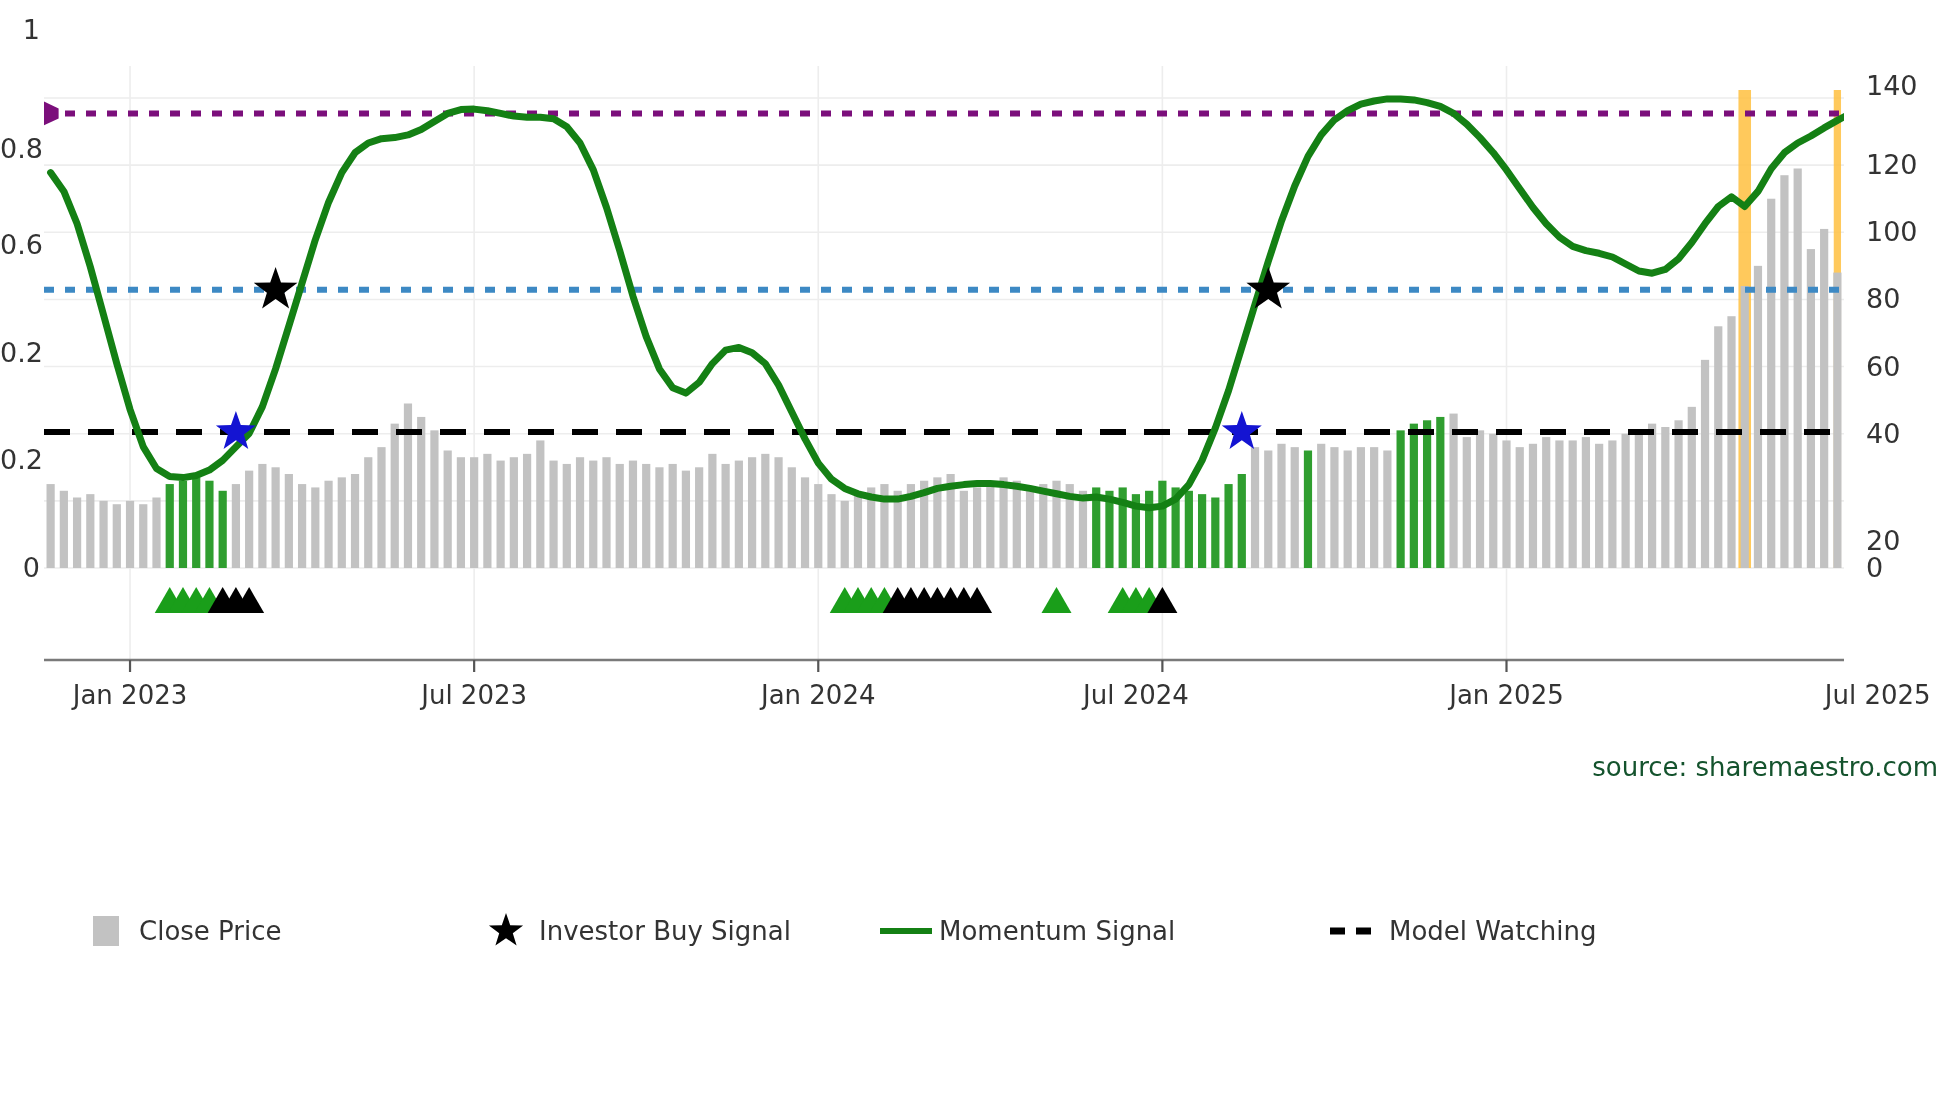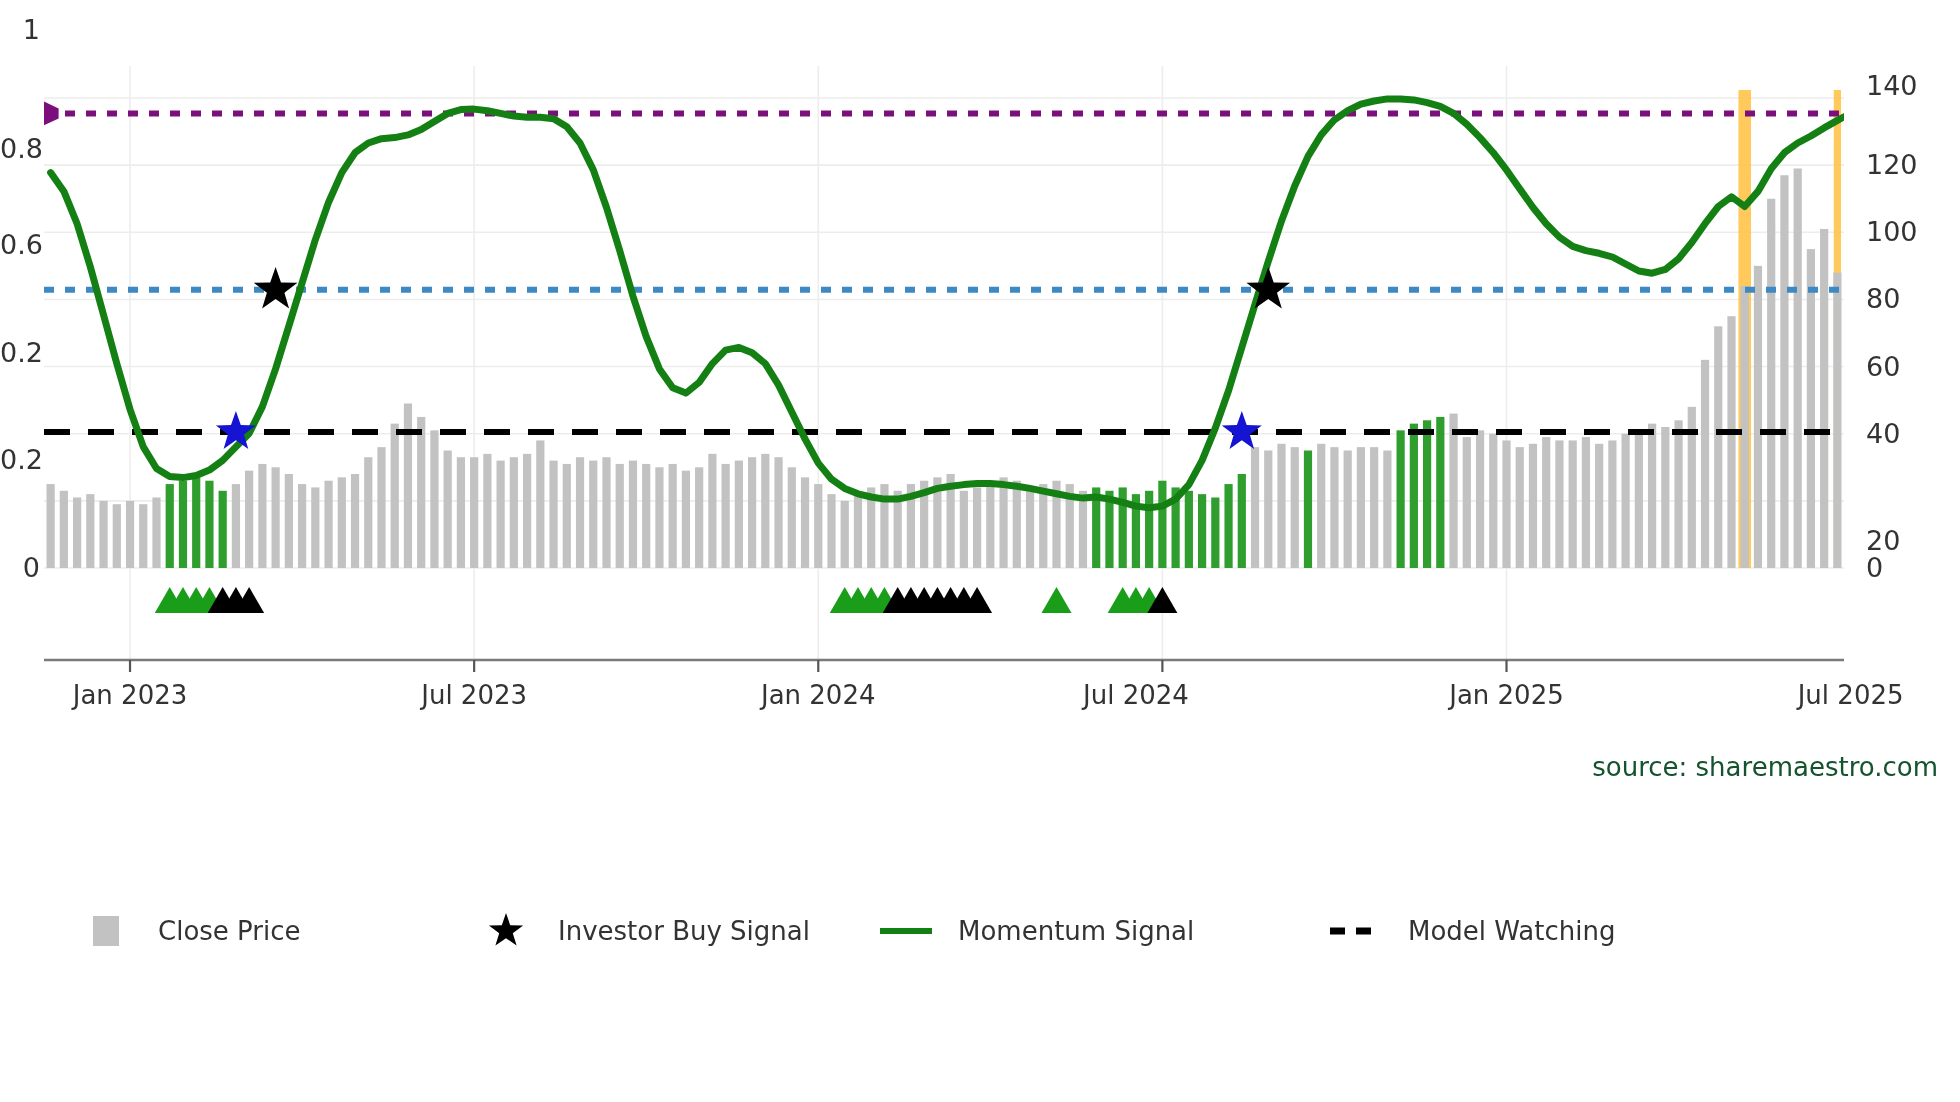--- a/index.html
+++ b/index.html
@@ -85,21 +85,21 @@
     min-width: 56px;
     height: 31px;
     display: flex;
     align-items: center;
     justify-content: center;
   }
   .legend-text {
     font-size: 26px;
     color: #333333;
     white-space: nowrap;
-    margin-left: 24px;
+    margin-left: 5px;
   }
   .sw-rect {
     width: 26px;
     height: 30px;
   }
 </style>
 </head>
 <body>
 
 <div id="chart-root">
@@ -317,21 +317,21 @@
       <div class="axis-label y-right-label" style="left: 1866px; top: 419.714px;">40</div>
       <div class="axis-label y-right-label" style="left: 1866px; top: 486.857px; margin-top: 40px;">20</div>
       <div class="axis-label y-right-label" style="left: 1866px; top: 554px;">0</div>
     </div>
   <div id="x-labels">
       <div class="axis-label x-tick-label" style="left: 50.0294px; top: 682px;">Jan 2023</div>
       <div class="axis-label x-tick-label" style="left: 394.147px; top: 682px;">Jul 2023</div>
       <div class="axis-label x-tick-label" style="left: 738.265px; top: 682px;">Jan 2024</div>
       <div class="axis-label x-tick-label" style="left: 1056px; top: 682px;">Jul 2024</div>
       <div class="axis-label x-tick-label" style="left: 1426.5px; top: 682px;">Jan 2025</div>
-      <div class="axis-label x-tick-label" style="left: 1770.62px; top: 682px;">Jul 2025</div>
+      <div class="axis-label x-tick-label" style="left: 1770.62px; top: 682px; text-align: right;">Jul 2025</div>
     </div>
 
   <div id="source-note">source: sharemaestro.com</div>
 
   <div id="legend">
       <div class="legend-item">
         <span class="legend-swatch">
           <span class="sw-rect" style="background: rgb(194, 194, 194);"></span>
         </span>
         <span class="legend-text">Close Price</span>

